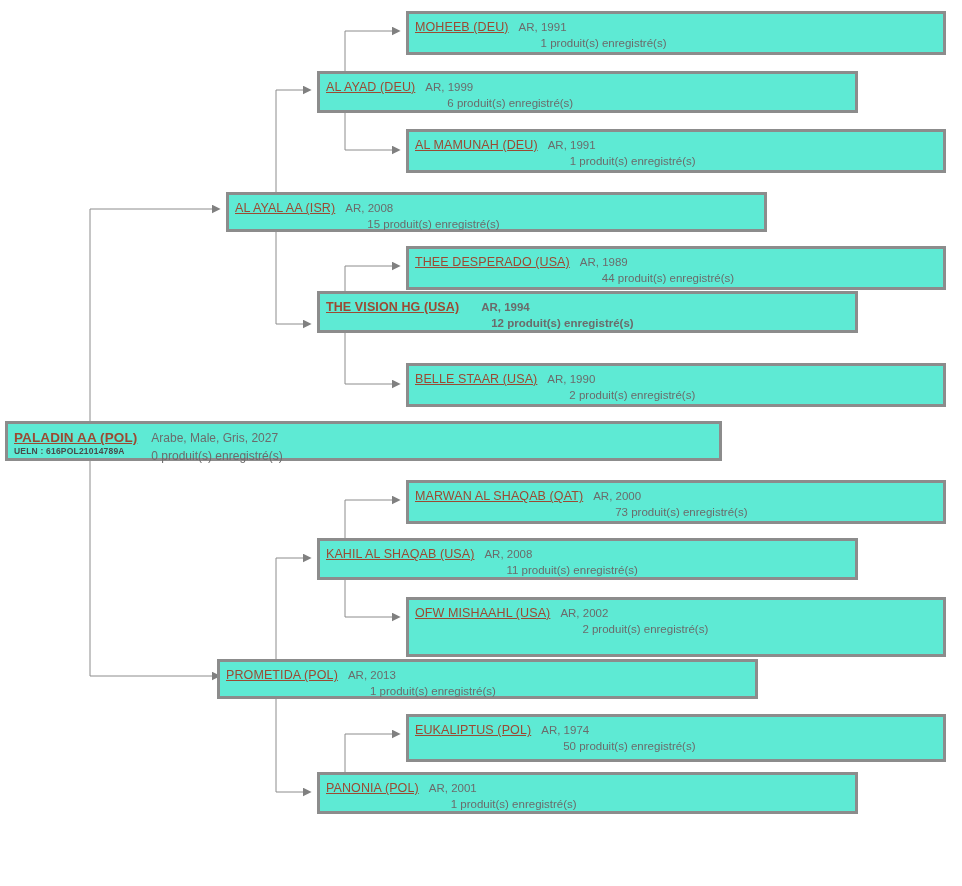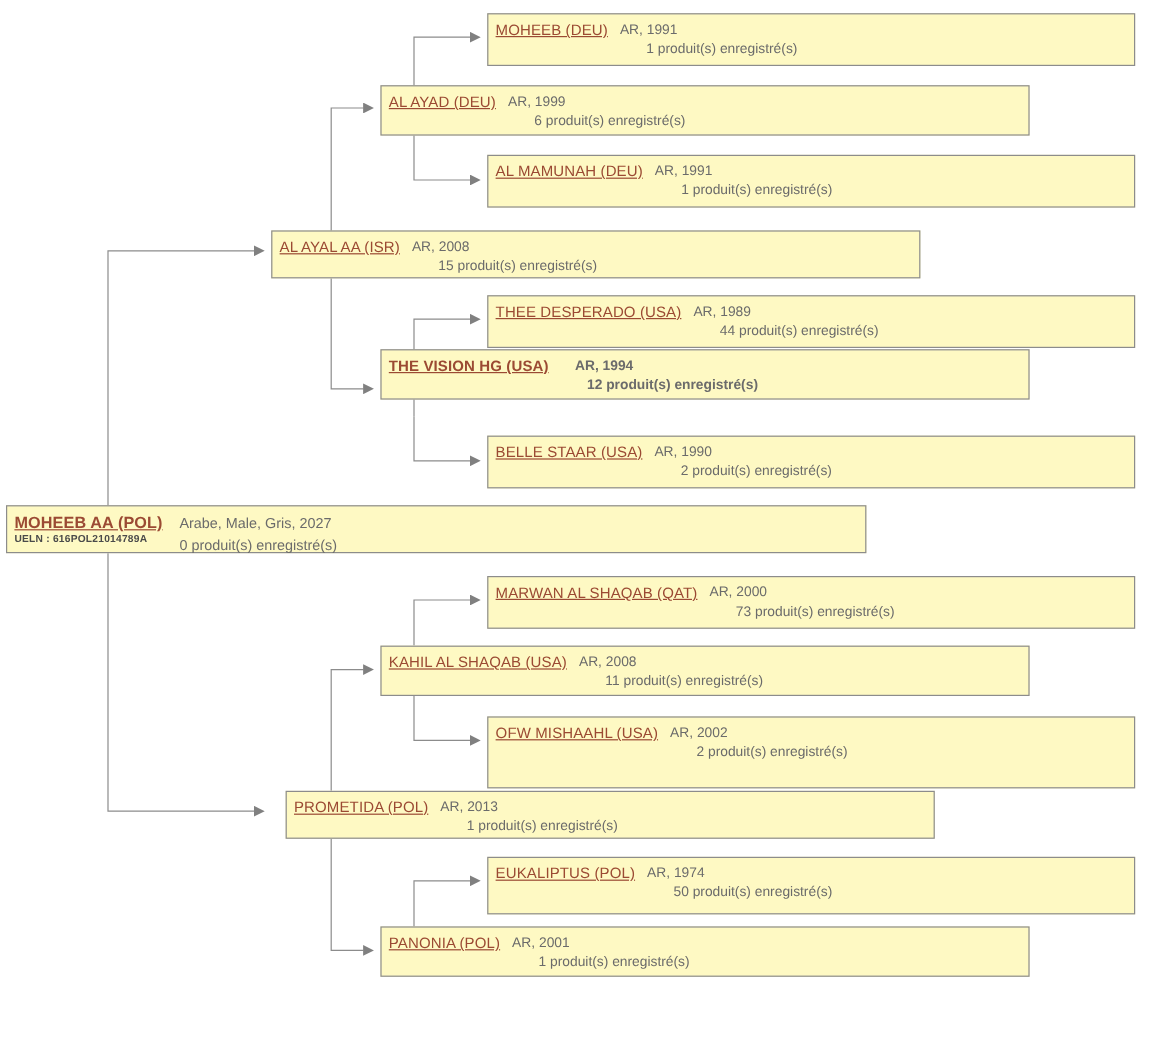--- a/index.html
+++ b/index.html
@@ -23,22 +23,22 @@
     position: absolute;
     left: 0;
     top: 0;
     width: 962px;
     height: 886px;
     pointer-events: none;
   }
   .node {
     position: absolute;
     box-sizing: border-box;
-    border: 1px solid #c4b5fd;
-    background: #fef9c3;
+    border: 3px solid #c4b5fd;
+    background: #5eead4;
     padding: 0;
   }
   .node-inner {
     display: flex;
     flex-direction: row;
     align-items: flex-start;
     height: 100%;
     padding: 5px 6px 4px 6px;
     box-sizing: border-box;
   }
@@ -128,41 +128,41 @@
         <path d="M 345 538 L 345 500 L 392 500" stroke="#8c8c8c" marker-end="url(#arrowhead)"></path>
         <path d="M 345 580 L 345 617 L 392 617" stroke="#8c8c8c" marker-end="url(#arrowhead)"></path>
         <path d="M 345 772 L 345 734 L 392 734" stroke="#8c8c8c" marker-end="url(#arrowhead)"></path>
       </g>
   </svg>
 
   <div id="node-layer">
       <div class="node root" style="left: 5px; top: 421px; width: 717px; height: 40px; border-color: rgb(140, 140, 140);">
         <div class="node-inner">
           <div class="name-col">
-            <span class="horse-name" style="color: rgb(155, 74, 51);">MOHEEB AA (POL)</span>
+            <span class="horse-name" style="color: rgb(155, 74, 51);">PALADIN AA (POL)</span>
             <span class="ueln">UELN : 616POL21014789A</span>
           </div>
           <div class="info-col">
             <span class="horse-meta" style="color: rgb(107, 107, 107);">Arabe, Male, Gris, 2027</span>
             <span class="horse-offspring" style="color: rgb(107, 107, 107);">0 produit(s) enregistré(s)</span>
           </div>
         </div>
       </div>
       <div class="node" style="left: 226px; top: 192px; width: 541px; height: 40px; border-color: rgb(140, 140, 140);">
         <div class="node-inner">
           <div class="name-col">
             <span class="horse-name" style="color: rgb(155, 74, 51);">AL AYAL AA (ISR)</span>
           </div>
           <div class="info-col">
             <span class="horse-meta" style="color: rgb(107, 107, 107);">AR, 2008</span>
             <span class="horse-offspring" style="color: rgb(107, 107, 107);">15 produit(s) enregistré(s)</span>
           </div>
         </div>
       </div>
-      <div class="node" style="left: 238px; top: 659px; width: 541px; height: 40px; border-color: rgb(140, 140, 140);">
+      <div class="node" style="left: 217px; top: 659px; width: 541px; height: 40px; border-color: rgb(140, 140, 140);">
         <div class="node-inner">
           <div class="name-col">
             <span class="horse-name" style="color: rgb(155, 74, 51);">PROMETIDA (POL)</span>
           </div>
           <div class="info-col">
             <span class="horse-meta" style="color: rgb(107, 107, 107);">AR, 2013</span>
             <span class="horse-offspring" style="color: rgb(107, 107, 107);">1 produit(s) enregistré(s)</span>
           </div>
         </div>
       </div>

